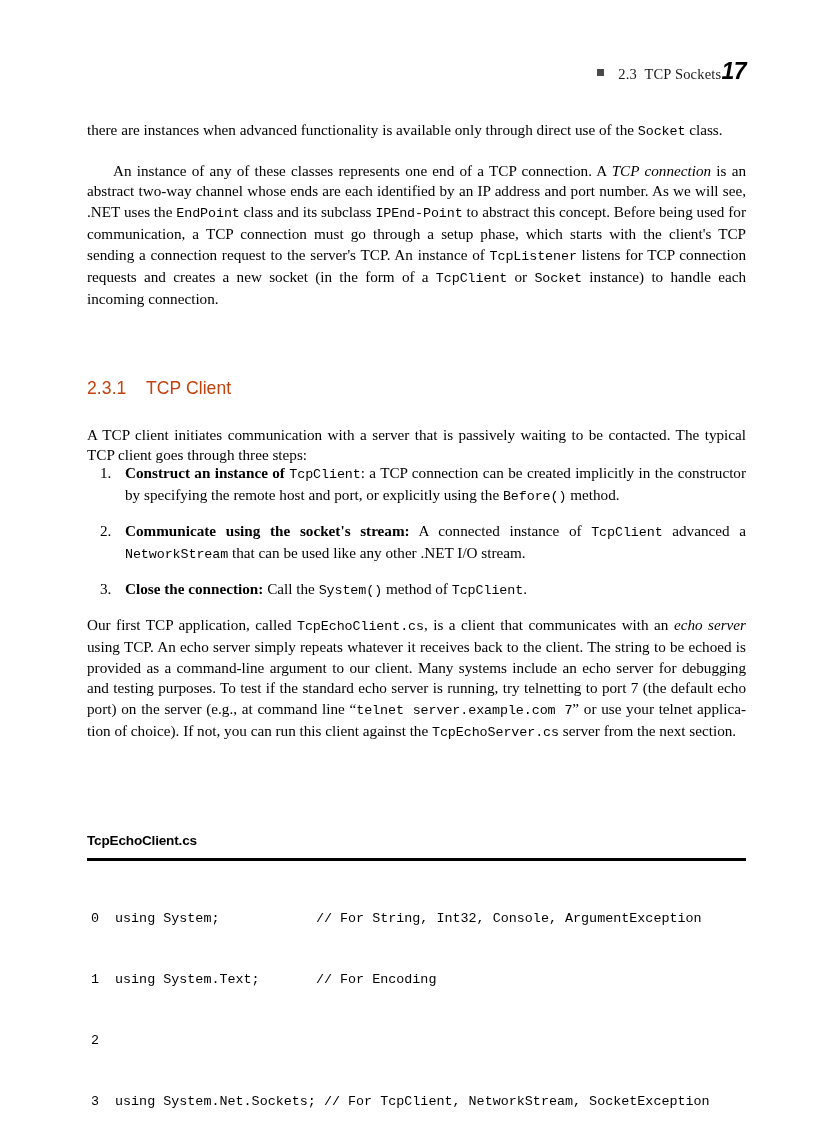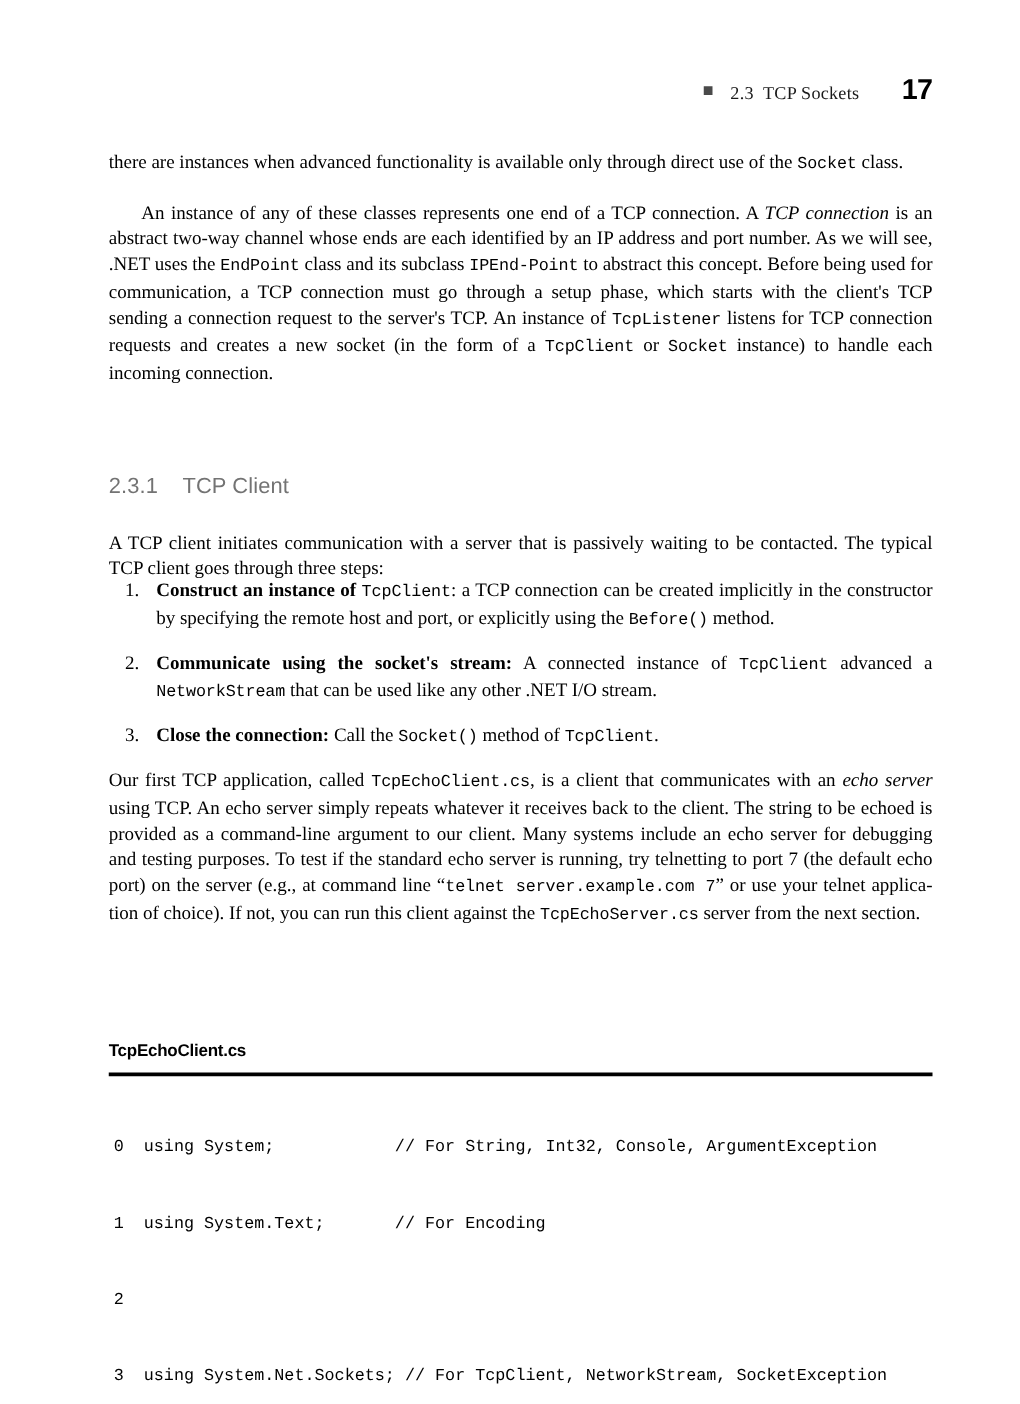--- a/index.html
+++ b/index.html
@@ -46,22 +46,22 @@
     font-family: "Liberation Serif", "DejaVu Serif", serif;
     font-size: 14.5px;
     letter-spacing: 0.2px;
     color: #1a1a1a;
     white-space: pre;
   }
   .runhead-num {
     font-family: "Liberation Sans", "DejaVu Sans", sans-serif;
     font-size: 23px;
     font-weight: bold;
+    font-style: italic;
     color: #000;
-    margin-left: 34px;
     letter-spacing: -0.5px;
   }
 
   
   .col {
     position: absolute;
     left: 87px;
     width: 659px;
   }
   p.body {
@@ -81,21 +81,21 @@
   i, em { font-style: italic; }
   b, strong { font-weight: bold; }
 
   
   .h3 {
     position: absolute;
     left: 87px;
     font-family: "Liberation Sans", "DejaVu Sans", sans-serif;
     font-size: 17.5px;
     font-weight: normal;
-    color: #737373;
+    color: #c2410c;
     letter-spacing: 0.1px;
     white-space: pre;
   }
 
   
   .olist {
     position: absolute;
     left: 87px;
     width: 659px;
   }
@@ -192,21 +192,21 @@
 
     <div class="oitem">
       <span class="onum">1.</span><b>Construct an instance of </b><code>TcpClient</code><span>: a TCP connection can be created implicitly in the constructor by specifying the remote host and port, or explicitly using the </span><code>Before()</code><span> method.</span>
     </div>
 
     <div class="oitem">
       <span class="onum">2.</span><b>Communicate using the socket's stream:</b><span> A connected instance of </span><code>TcpClient</code><span> advanced a </span><code>NetworkStream</code><span> that can be used like any other .NET I/O stream.</span>
     </div>
 
     <div class="oitem">
-      <span class="onum">3.</span><b>Close the connection:</b><span> Call the </span><code>Socket()</code><span> method of </span><code>TcpClient</code><span>.</span>
+      <span class="onum">3.</span><b>Close the connection:</b><span> Call the </span><code>System()</code><span> method of </span><code>TcpClient</code><span>.</span>
     </div>
   </div>
 
   <div class="col" style="top:615px;">
     <p class="body"><span>Our first TCP application, called </span><code>TcpEchoClient.cs</code><span>, is a client that communicates with an </span><i>echo server</i><span> using TCP. An echo server simply repeats whatever it receives back to the client. The string to be echoed is provided as a command-line argument to our client. Many systems include an echo server for debugging and testing purposes. To test if the standard echo server is running, try telnetting to port 7 (the default echo port) on the server (e.g., at command line “</span><code>telnet server.example.com 7</code><span>” or use your telnet applica-tion of choice). If not, you can run this client against the </span><code>TcpEchoServer.cs</code><span> server from the next section.</span></p>
   </div>
 
   <div class="listing-title" style="top:833px;">TcpEchoClient.cs</div>
   <div class="listing-rule" style="top:858px;"></div>
 

